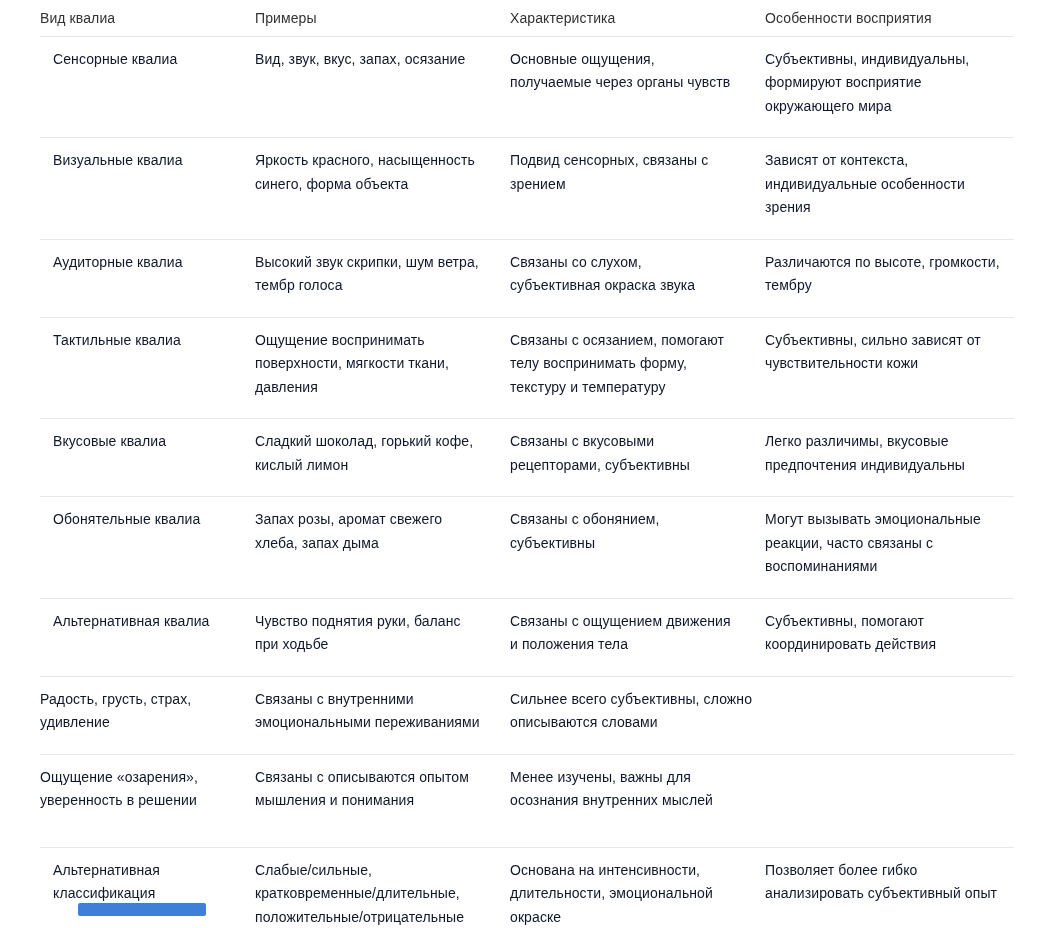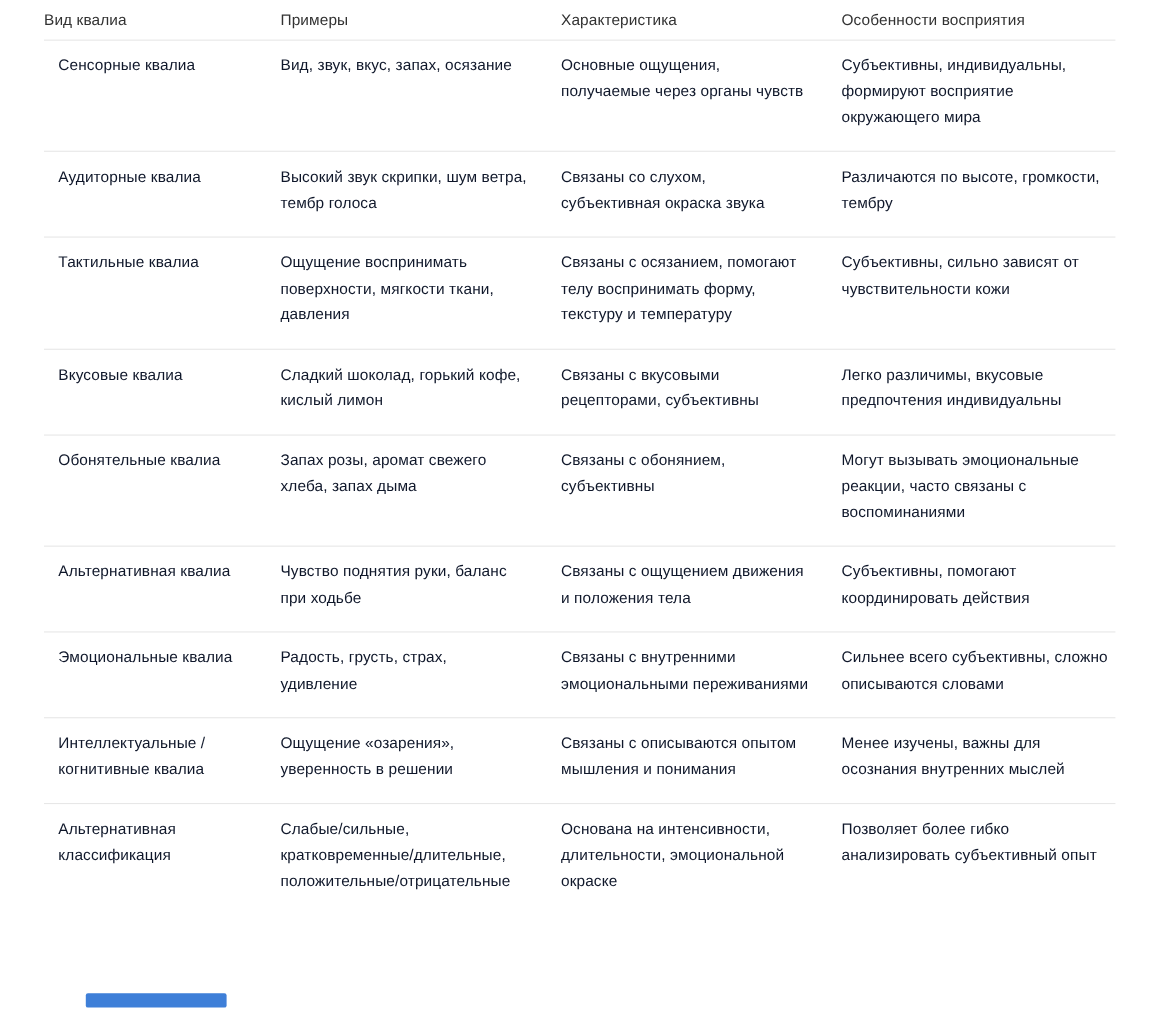--- a/index.html
+++ b/index.html
@@ -63,20 +63,26 @@
       <div class="cell c4">Особенности восприятия</div>
     </div>
     <div id="tbody">
   <div class="row body-row">
     <div class="cell c1">Сенсорные квалиа</div>
     <div class="cell c2">Вид, звук, вкус, запах, осязание</div>
     <div class="cell c3">Основные ощущения, получаемые через органы чувств</div>
     <div class="cell c4">Субъективны, индивидуальны, формируют восприятие окружающего мира</div>
   </div>
 
+  <div class="row body-row">
+    <div class="cell c1">Визуальные квалиа</div>
+    <div class="cell c2">Яркость красного, насыщенность синего, форма объекта</div>
+    <div class="cell c3">Подвид сенсорных, связаны с зрением</div>
+    <div class="cell c4">Зависят от контекста, индивидуальные особенности зрения</div>
+  </div>
 
   <div class="row body-row">
     <div class="cell c1">Аудиторные квалиа</div>
     <div class="cell c2">Высокий звук скрипки, шум ветра, тембр голоса</div>
     <div class="cell c3">Связаны со слухом, субъективная окраска звука</div>
     <div class="cell c4">Различаются по высоте, громкости, тембру</div>
   </div>
 
   <div class="row body-row">
     <div class="cell c1">Тактильные квалиа</div>
@@ -100,28 +106,26 @@
   </div>
 
   <div class="row body-row">
     <div class="cell c1">Альтернативная квалиа</div>
     <div class="cell c2">Чувство поднятия руки, баланс при ходьбе</div>
     <div class="cell c3">Связаны с ощущением движения и положения тела</div>
     <div class="cell c4">Субъективны, помогают координировать действия</div>
   </div>
 
   <div class="row body-row">
-    <div class="cell c1">Эмоциональные квалиа</div>
     <div class="cell c2">Радость, грусть, страх, удивление</div>
     <div class="cell c3">Связаны с внутренними эмоциональными переживаниями</div>
     <div class="cell c4">Сильнее всего субъективны, сложно описываются словами</div>
   </div>
 
   <div class="row body-row">
-    <div class="cell c1">Интеллектуальные / когнитивные квалиа</div>
     <div class="cell c2">Ощущение «озарения», уверенность в решении</div>
     <div class="cell c3">Связаны с описываются опытом мышления и понимания</div>
     <div class="cell c4">Менее изучены, важны для осознания внутренних мыслей</div>
   </div>
 
   <div class="row body-row">
     <div class="cell c1">Альтернативная классификация</div>
     <div class="cell c2">Слабые/сильные, кратковременные/длительные, положительные/отрицательные</div>
     <div class="cell c3">Основана на интенсивности, длительности, эмоциональной окраске</div>
     <div class="cell c4">Позволяет более гибко анализировать субъективный опыт</div>

